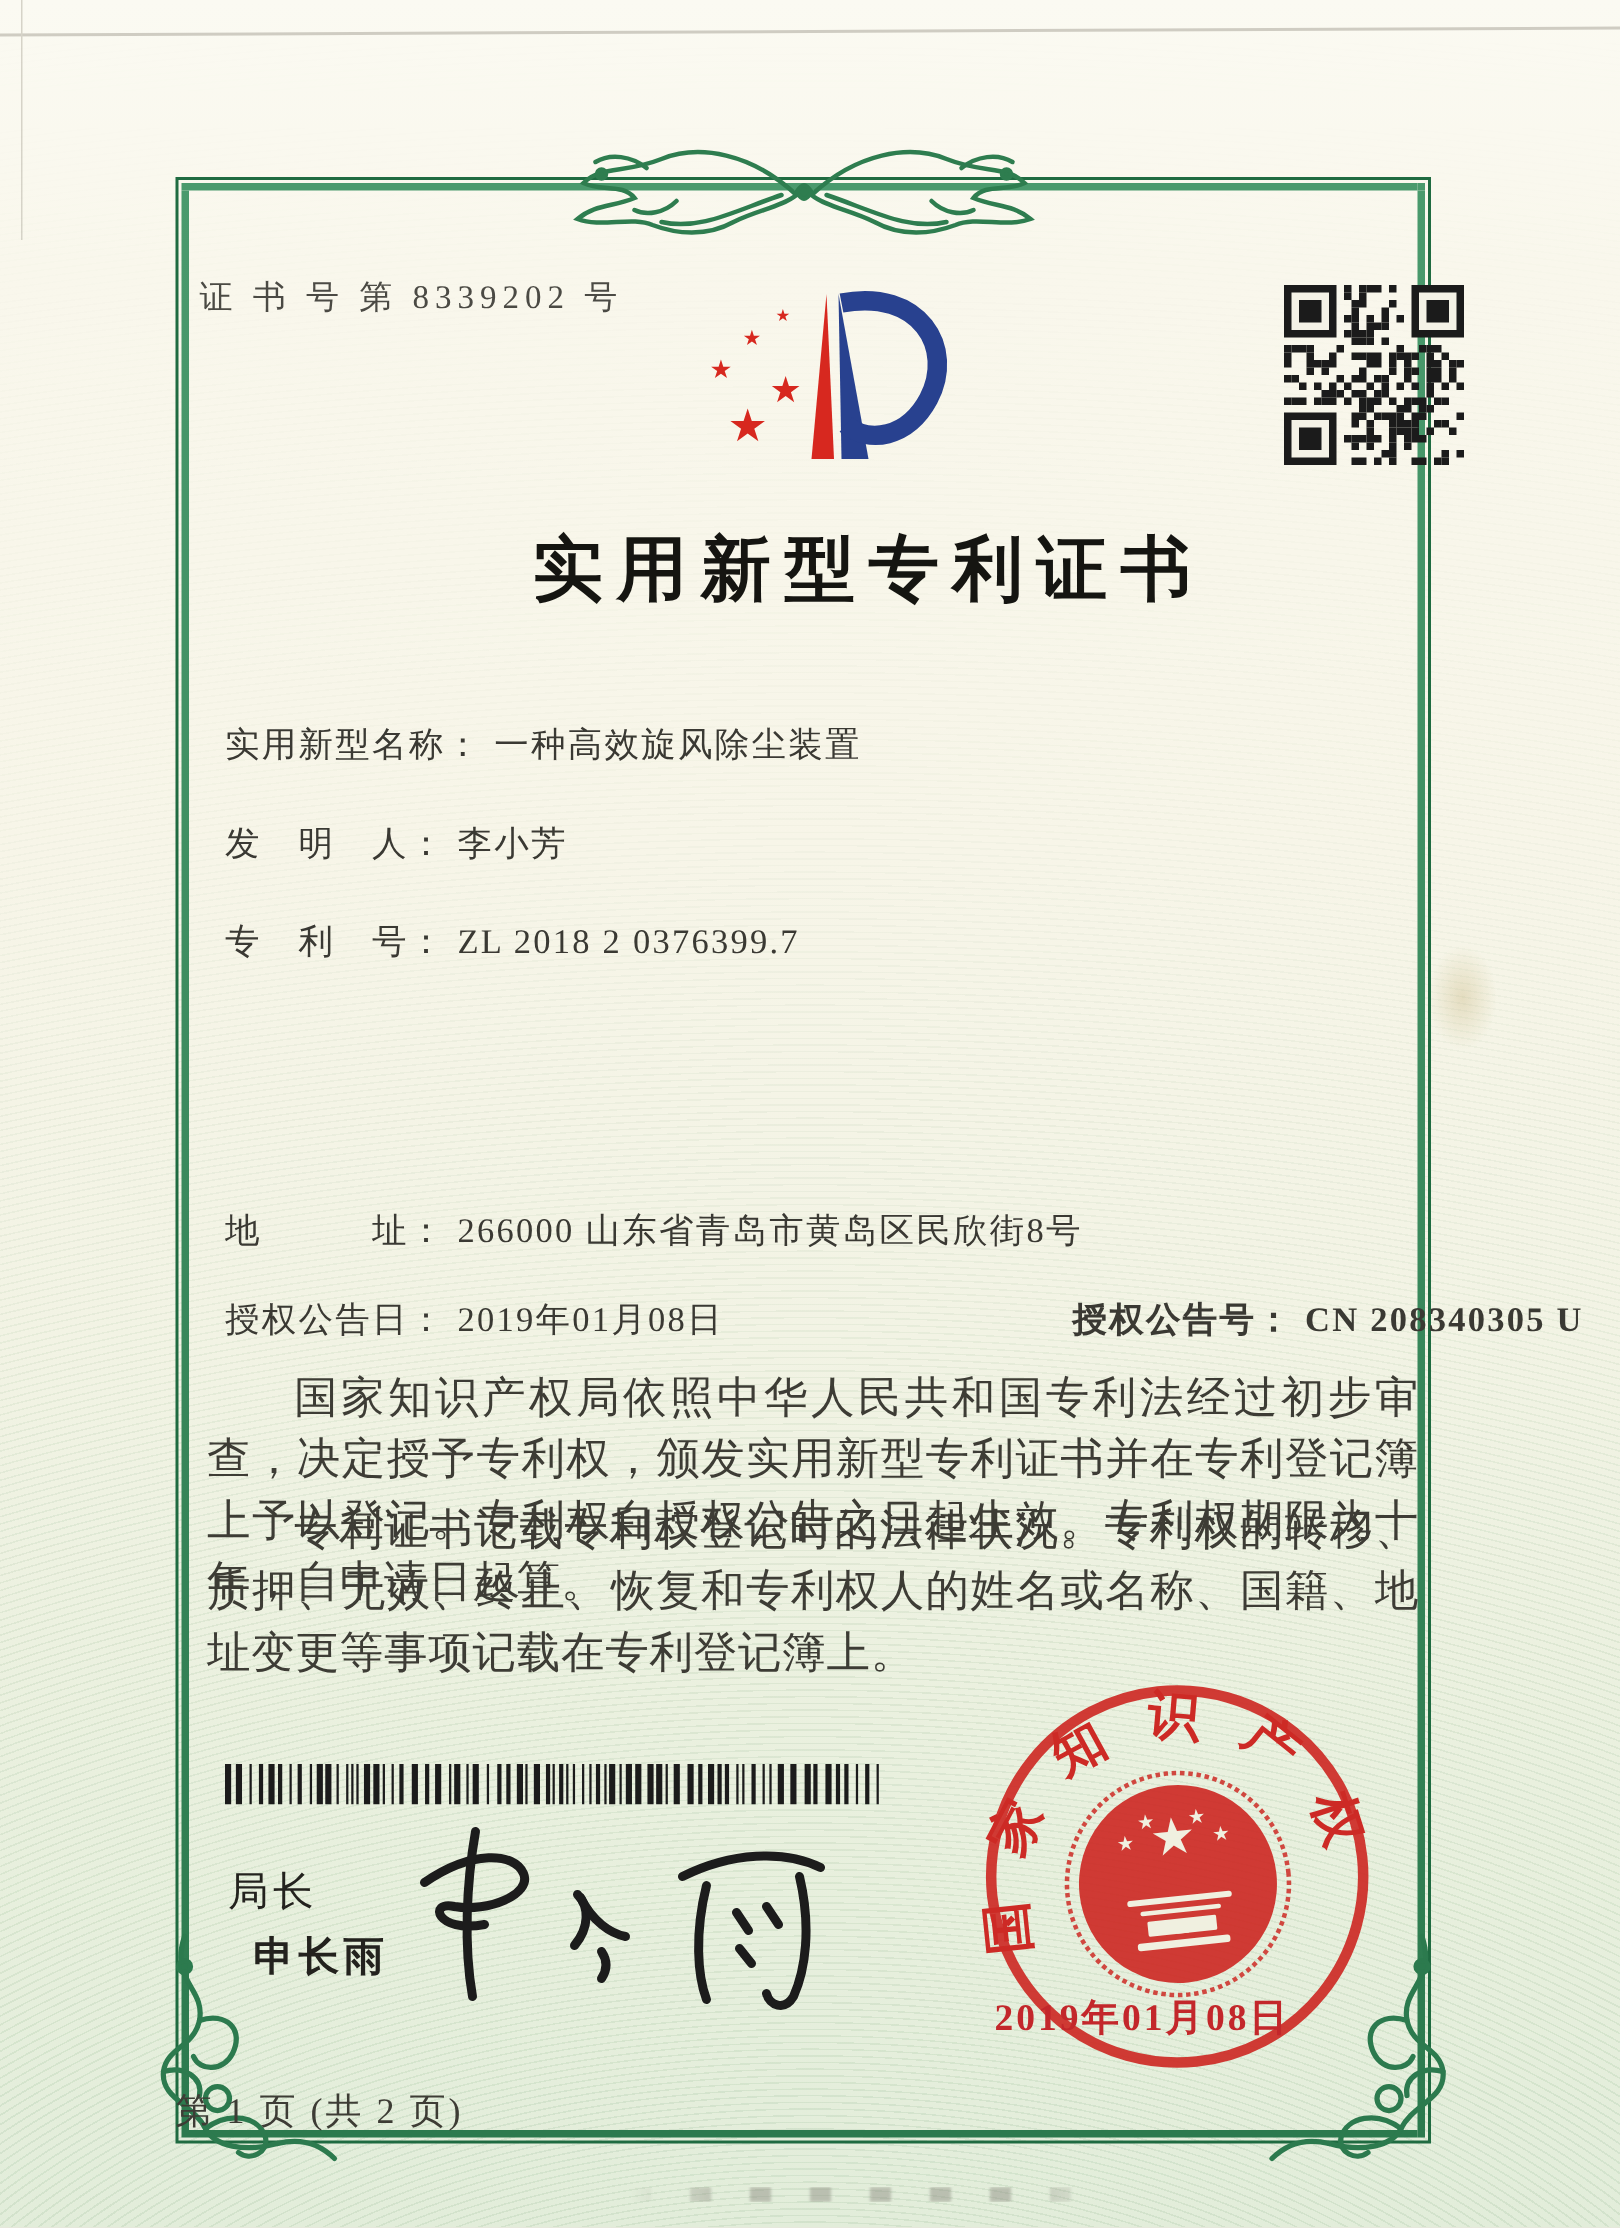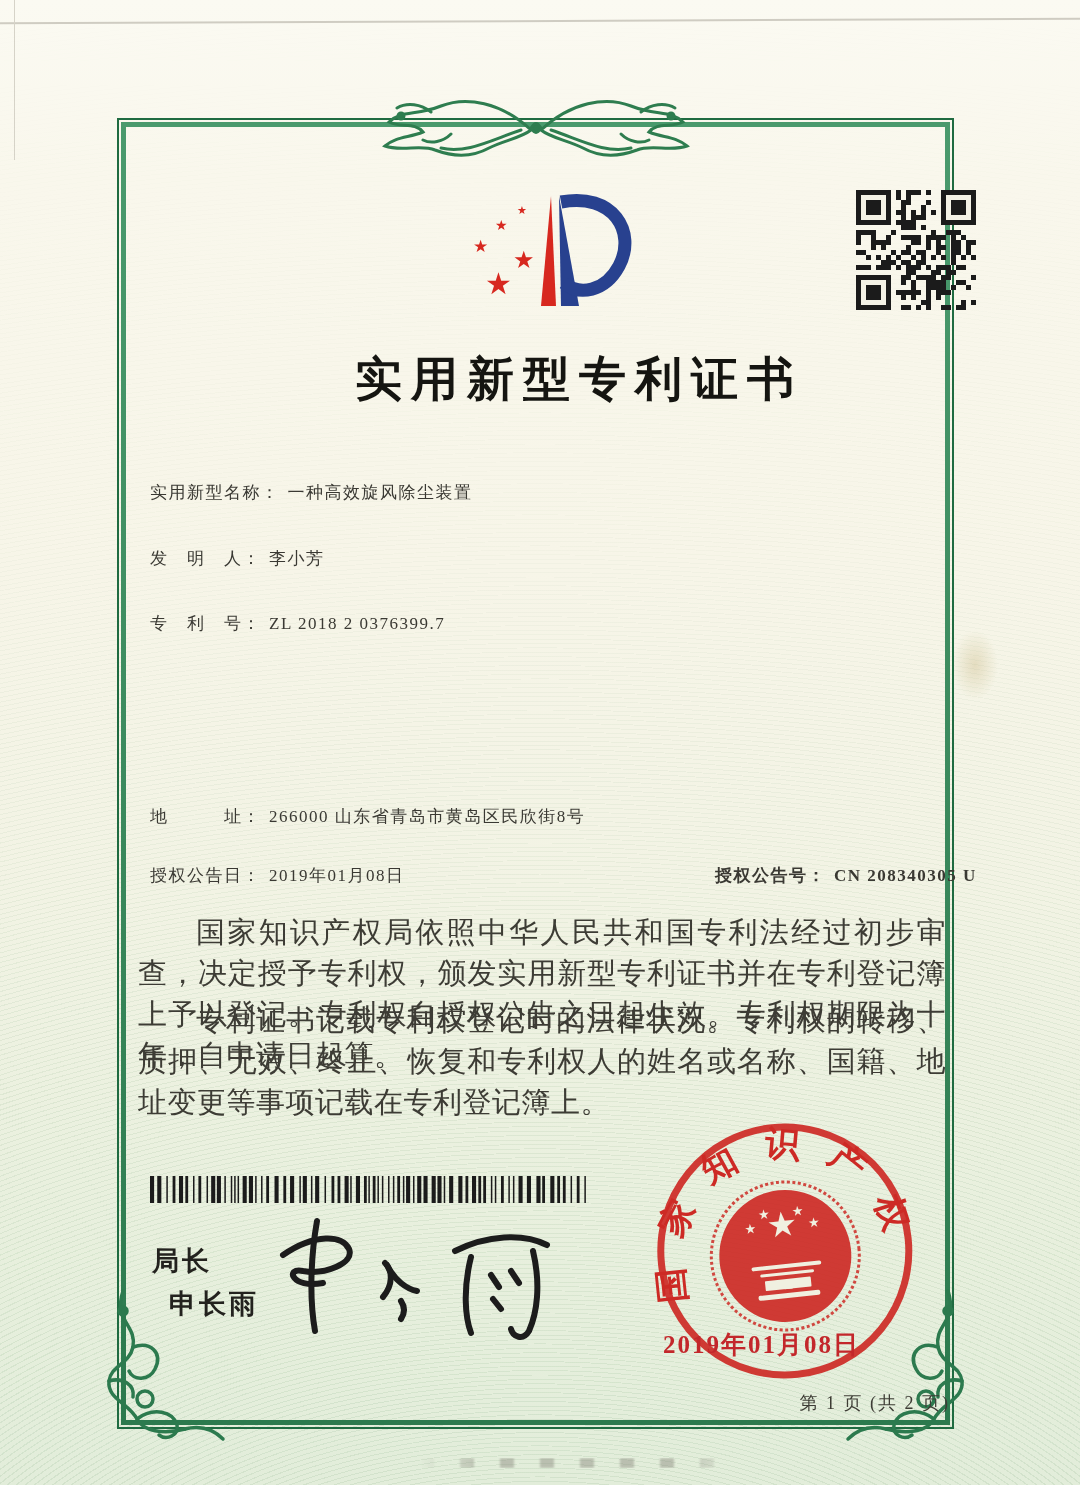--- a/index.html
+++ b/index.html
@@ -32,36 +32,36 @@
   .orn-br{right:-26px;bottom:-24px;transform:scaleX(-1);}
 
   .cert-no{position:absolute;left:133px;top:183px;font-size:22px;letter-spacing:4px;color:#4b4a44;z-index:3;}
 
   .logo{position:absolute;left:455px;top:186px;width:190px;height:132px;z-index:3;}
   .qr{position:absolute;left:856px;top:190px;width:120px;height:120px;z-index:3;}
 
   .title{position:absolute;left:117px;top:348px;width:924px;margin:0;text-align:center;
     font-size:47px;font-weight:700;letter-spacing:9px;color:#151511;z-index:3;}
 
-  .field-row{position:absolute;left:150px;font-size:17px;letter-spacing:1.5px;color:#3a3933;z-index:3;white-space:nowrap;}
+  .field-row{position:absolute;left:150px;font-size:23px;letter-spacing:1.5px;color:#3a3933;z-index:3;white-space:nowrap;}
   .fvalue{margin-left:8px;}
   .grant-col2{position:absolute;left:565px;top:0;font-weight:bold;}
 
   .para{position:absolute;left:138px;width:808px;margin:0;font-size:29px;line-height:41px;
     text-align:justify;text-indent:2em;color:#3d3c35;letter-spacing:.5px;z-index:3;}
 
   .barcode{position:absolute;left:150px;top:1176px;z-index:3;}
-  .director-title{position:absolute;left:152px;top:1243px;font-size:27px;font-weight:700;color:#23221e;letter-spacing:3px;z-index:3;font-family:"Liberation Sans","DejaVu Sans",sans-serif;}
+  .director-title{position:absolute;left:152px;top:1243px;font-size:27px;font-weight:400;color:#23221e;letter-spacing:3px;z-index:3;font-family:"Liberation Sans","DejaVu Sans",sans-serif;}
   .director-name{position:absolute;left:152px;top:1286px;font-size:27px;font-weight:700;color:#23221e;letter-spacing:3px;z-index:3;font-family:"Liberation Sans","DejaVu Sans",sans-serif;margin-left:17px;}
   .signature{position:absolute;left:265px;top:1205px;z-index:4;}
 
   .seal{position:absolute;left:650px;top:1118px;width:270px;height:270px;z-index:4;transform:rotate(-6deg);}
   .seal-date{position:absolute;left:663px;top:1328px;font-size:25px;font-weight:700;color:#c3272b;letter-spacing:2px;z-index:5;}
 
-  .footer-page{position:absolute;left:117px;top:1391px;width:833px;text-align:right;font-size:18px;
+  .footer-page{position:absolute;left:117px;top:1391px;width:833px;text-align:left;font-size:24px;
     letter-spacing:2px;color:#3d3c35;z-index:3;}
 
   .show-through{position:absolute;left:420px;top:1458px;width:320px;height:10px;z-index:1;opacity:.45;filter:blur(1px);
     background:repeating-linear-gradient(90deg,#8a887e 0 14px,transparent 14px 40px);
     -webkit-mask-image:linear-gradient(90deg,transparent,#000 20%,#000 80%,transparent);
     mask-image:linear-gradient(90deg,transparent,#000 20%,#000 80%,transparent);}
 </style>
 </head>
 <body>
 
@@ -104,20 +104,21 @@
         <path d="M40,66 C58,60 70,72 62,88 C56,100 40,100 36,90"></path>
         <path d="M44,138 C60,126 80,130 84,144 C86,154 74,160 66,154"></path>
         <path d="M16,100 C30,96 42,104 40,116"></path>
         <path d="M92,148 C108,144 120,148 130,158"></path>
         <circle cx="52" cy="118" r="8"></circle>
         <circle cx="30" cy="30" r="4" fill="#2c7a4e"></circle>
       </g>
     </svg>
   </div>
 
+  <div class="cert-no">证 书 号 第 8339202 号</div>
 
   <div class="logo">
     <svg width="190" height="132" viewBox="0 0 190 132">
       <g fill="#d7281f" font-family="'DejaVu Sans',sans-serif">
         <text x="30" y="108" font-size="30">★</text>
         <text x="58" y="82" font-size="24">★</text>
         <text x="18" y="66" font-size="17">★</text>
         <text x="40" y="44" font-size="14">★</text>
         <text x="62" y="28" font-size="11">★</text>
       </g>

